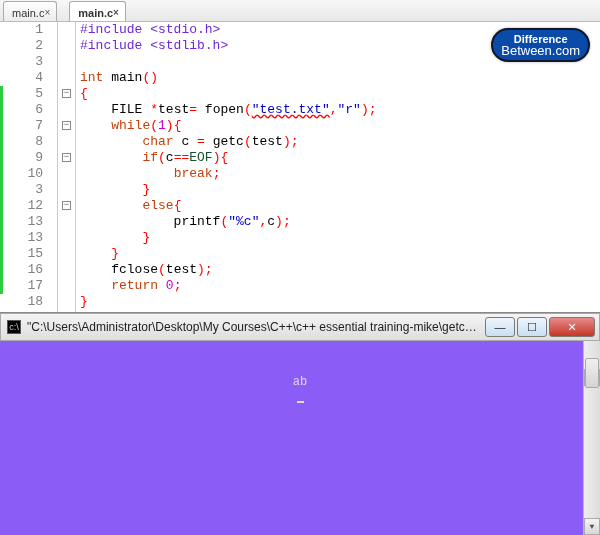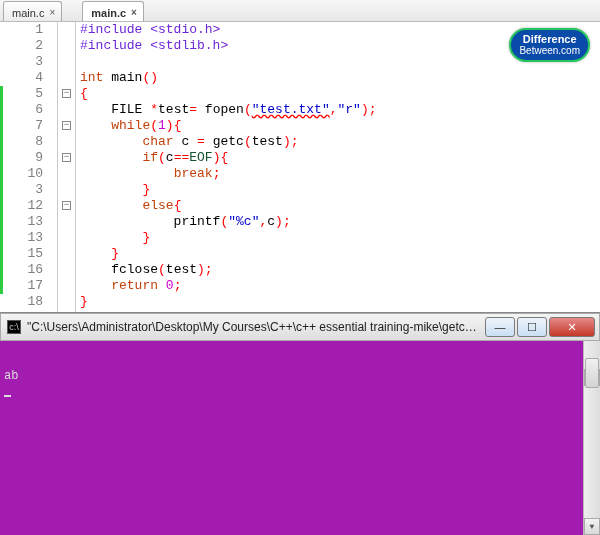--- a/index.html
+++ b/index.html
@@ -1,54 +1,54 @@
 <!DOCTYPE html>
 <html><head>
 <meta charset="utf-8">
 <style>
   * { margin: 0; padding: 0; box-sizing: border-box; }
   body { font-family: "Consolas", "Courier New", monospace; font-size: 13px; background: #fff; width: 600px; height: 535px; overflow: hidden; position: relative; }
   
   
   .tabbar { height: 22px; background: linear-gradient(#f7f7f7,#e8e8e8); border-bottom: 1px solid #bbb; display: flex; align-items: flex-end; padding-left: 3px; font-family: Tahoma, sans-serif; font-size: 11px; }
-  .tab { height: 20px; padding: 2px 6px 0 8px; border: 1px solid #aaa; border-bottom: none; margin-right: 20px; background: linear-gradient(#fff,#ececec); border-radius: 3px 3px 0 0; display: flex; align-items: center; gap: 5px; color: #333; }
+  .tab { height: 20px; padding: 2px 6px 0 8px; border: 1px solid #aaa; border-bottom: none; margin-right: 12px; background: linear-gradient(#fff,#ececec); border-radius: 3px 3px 0 0; display: flex; align-items: center; color: #333; }
   .tab.active { background: #fff; font-weight: bold; }
   .tab .x { cursor: pointer; color: #555; font-size: 10px; }
   
   
   .editor { display: flex; height: 290px; background: #fff; position: relative; }
   .gutter { width: 58px; background: #fff; border-right: 1px solid #ccc; text-align: right; color: #808080; padding-right: 2px; position: relative; }
   .gutter .ln { height: 16px; line-height: 16px; padding-right: 12px; }
   .fold-col { width: 18px; border-right: 1px solid #ccc; position: relative; background:#fff; }
   .fold-mark { position: absolute; left: 4px; width: 9px; height: 9px; border: 1px solid #888; background: #fff; font-size: 9px; line-height: 7px; text-align: center; color: #666; }
   .changebar { position:absolute; left:0; top:0; width:3px; background:#2ecc40; }
   .code { flex: 1; padding-left: 4px; position: relative; white-space: pre; }
   .code .line { height: 16px; line-height: 16px; }
   .kw { color: #c2410c; }
   .pp { color: #6d28d9; }
   .str { color: #0000cc; }
   .num { color: #cc00cc; }
   .op { color: #ff0000; }
   .lit { color: #14532d; }
   .err { color:#0000cc; text-decoration: underline wavy red; }
   
-  .badge { position: absolute; top: 28px; right: 10px; background: #0a4aa8; color: #fff; border-radius: 18px; padding: 3px 8px; font-family: Arial, sans-serif; font-size: 11px; line-height: 12px; text-align: center; border: 2px solid #22c55e; box-shadow: 0 0 3px rgba(0,0,0,0.3); font-weight: bold;}
-  .badge small { display:block; font-weight:normal; font-size:10px;}
+  .badge { position: absolute; top: 28px; right: 10px; background: #0a4aa8; color: #fff; border-radius: 18px; padding: 3px 8px; font-family: Arial, sans-serif; font-size: 11px; line-height: 12px; text-align: center; border: 2px solid #0f172a; box-shadow: 0 0 3px rgba(0,0,0,0.3); font-weight: bold;}
+  .badge small { display:block; font-weight:normal; font-size:13px;}
   
   
   .console-win { position: absolute; left: 0; right: 0; top: 312px; bottom: 0; border-top: 1px solid #888; }
   .titlebar { height: 28px; background: linear-gradient(#f4f4f4,#dedede); border: 1px solid #aaa; display: flex; align-items: center; padding: 0 0 0 6px; font-family: "Segoe UI", Tahoma, sans-serif; font-size: 12px; color: #222; }
   .titlebar .icon { width:14px; height:14px; margin-right:6px; background:#000; border:1px solid #555; display:inline-flex; align-items:center; justify-content:center; color:#ccc; font-size:9px;}
   .titlebar .title { flex:1; overflow:hidden; white-space:nowrap; text-overflow:ellipsis; }
   .winbtns { display:flex; height:20px; margin-right:4px; }
   .winbtn { width:30px; height:20px; margin-left:2px; border:1px solid #7a7a7a; border-radius:3px; display:flex; align-items:center; justify-content:center; font-size:11px; font-family:Arial; }
   .winbtn.min { background:linear-gradient(#eef4fb,#c9dff3); }
   .winbtn.max { background:linear-gradient(#eef4fb,#c9dff3); }
   .winbtn.close { background:linear-gradient(#e68a8a,#c53727); color:#fff; width:46px;}
-  .console { background:#a21caf; color:#ddd; height: calc(100% - 28px); padding:0 4px; font-family:"Consolas","Courier New",monospace; font-size:12px; white-space:pre; position:relative;}
+  .console { background:#8b5cf6; color:#ddd; height: calc(100% - 28px); padding:6px 4px; font-family:"Consolas","Courier New",monospace; font-size:12px; white-space:pre; position:relative;text-align:center;}
   .console .cursor { display:inline-block; width:7px; height:2px; background:#ddd; vertical-align:bottom;}
   .vscroll { position:absolute; right:0; top:0; bottom:0; width:17px; background:linear-gradient(90deg,#eee,#ddd); border-left:1px solid #bbb;}
   .vscroll .arrow { height:17px; background:linear-gradient(#f4f4f4,#d8d8d8); border:1px solid #aaa; display:flex; align-items:center; justify-content:center; font-size:8px; color:#555;}
   .vscroll .track { position:absolute; top:17px; bottom:17px; left:0; right:0;}
   .vscroll .thumb { position:absolute; top:0; left:1px; right:1px; height:30px; background:linear-gradient(#f0f0f0,#d4d4d4); border:1px solid #aaa; border-radius:2px;}
   .vscroll .arrow.bottom{ position:absolute; bottom:0; left:0; right:0;}
 </style>
 </head>
 <body>
 

